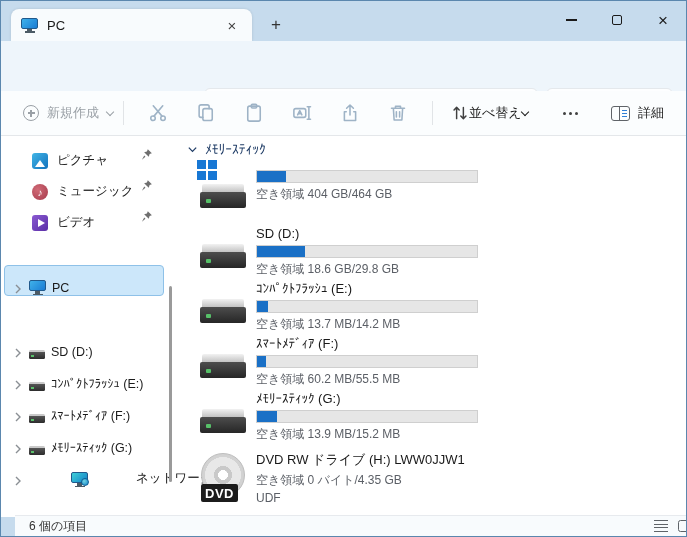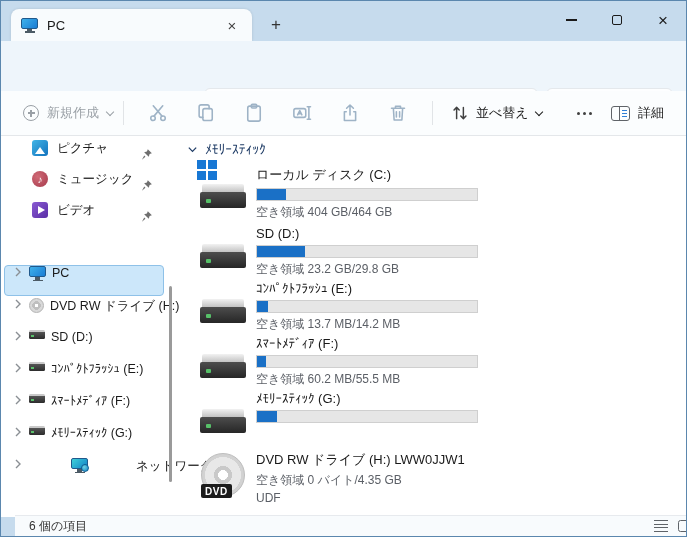--- a/index.html
+++ b/index.html
@@ -65,36 +65,36 @@
   .plus-circle { width:16px; height:16px; border:1.3px solid #9aa0a6; border-radius:50%; position:relative; }
   .plus-circle::before,.plus-circle::after { content:""; position:absolute; background:#9aa0a6; }
   .plus-circle::before { left:3.5px; top:6.4px; width:7px; height:1.3px; }
   .plus-circle::after { left:6.4px; top:3.5px; width:1.3px; height:7px; }
   .chev { width:6px; height:6px; border-right:1.4px solid currentColor; border-bottom:1.4px solid currentColor;
           transform:rotate(45deg); margin-top:-3px; }
   .tb-sep { width:1px; height:24px; background:#e1e4e7; margin:0 10px; }
   .icon-btn { width:38px; height:34px; display:flex; align-items:center; justify-content:center;
               border-radius:4px; margin:0 5px; }
   .icon-btn svg { stroke:#9eb3c6; fill:none; stroke-width:1.25; stroke-linecap:round; stroke-linejoin:round; }
-  .tb-sort { display:flex; align-items:center; gap:7px; color:#1b1b1b; margin:0 8px; }
+  .tb-sort { display:flex; align-items:center; color:#1b1b1b; margin:0 8px; }
   .tb-sort svg { stroke:#404040; fill:none; stroke-width:1.3; stroke-linecap:round; stroke-linejoin:round; }
   .tb-more { width:34px; height:30px; display:flex; align-items:center; justify-content:center; gap:3px; margin-left:18px; }
   .tb-more i { width:3px; height:3px; border-radius:50%; background:#404040; }
   .tb-details { display:flex; align-items:center; gap:8px; margin-left:auto; margin-right:22px; color:#1b1b1b; }
   .details-ico { position:relative; width:19px; height:15px; border:1.3px solid #5f6368; border-radius:3px; }
   .details-ico::before { content:""; position:absolute; left:7px; top:0; bottom:0; width:1.2px; background:#5f6368; }
   .details-ico i { position:absolute; left:10px; height:1.3px; background:#2f7fd6; width:5px; }
   .details-ico i:nth-child(1){ top:3px; } .details-ico i:nth-child(2){ top:6px; } .details-ico i:nth-child(3){ top:9px; }
 
   
   .content { position:absolute; left:0; top:135px; width:100%; height:381px; background:#ffffff; }
 
   
   .sidebar { position:absolute; left:0; top:0; width:174px; height:100%; background:#fff; }
-  .sb-item { position:absolute; left:3px; width:160px; height:31px; display:flex; align-items:flex-start;
+  .sb-item { position:absolute; left:3px; width:160px; height:31px; display:flex; align-items:flex-end;
              border-radius:4px; border:1px solid transparent; }
   .sb-item.selected { background:#cce7fa; border-color:#8ec1e8; }
   .sb-pinned { padding-left:27px; gap:9px; }
   .sb-tree { padding-left:8px; gap:6px; }
   .sb-label { font-size:12.5px; color:#1b1b1b; white-space:nowrap; }
   .pin { position:absolute; right:10px; top:8px; }
   .tree-chevron svg { display:block; stroke:#8a8f94; fill:none; stroke-width:1.4; }
   .sb-scroll { position:absolute; left:168px; top:150px; width:3px; height:196px; background:#9a9a9a; border-radius:2px; }
 
   .sq16 { width:16px; height:16px; border-radius:3px; position:relative; flex:none; }
@@ -136,21 +136,21 @@
   .drive-text { position:absolute; left:57px; top:0; }
   .drive-name { font-size:13px; color:#191919; white-space:nowrap; }
   .cap-bar { margin-top:4px; width:222px; height:13px; background:#e6e6e6; border:1px solid #cfcfcf; }
   .cap-fill { height:100%; background:#1a70c6; }
   .drive-free { margin-top:3px; font-size:12px; color:#5b5f66; white-space:nowrap; }
 
   .dvd-row { position:absolute; left:24px; width:440px; height:56px; }
   .disc { position:absolute; left:2px; top:2px; width:44px; height:44px; border-radius:50%;
           background:radial-gradient(circle,#ffffff 0 16%,#c9c9c9 17% 30%, #e8e8e8 31% 60%, #d2d2d2 61% 100%);
           border:1px solid #bdbdbd; }
-  .dvd-badge { position:absolute; left:-1px; top:30px; background:#1c1c1c; color:#fff; font-size:10px;
+  .dvd-badge { position:absolute; left:-1px; top:30px; background:#1c1c1c; color:#fff; font-size:13px;
                font-weight:bold; padding:1.5px 4px; border-radius:2px; letter-spacing:.5px; }
   .dvd-text { position:absolute; left:57px; top:0; }
   .dvd-line2,.dvd-line3 { font-size:12px; color:#5b5f66; margin-top:2.5px; }
 
   
   .statusbar { position:absolute; left:14px; bottom:0; width:100%; height:21px; background:#f8fbfd;
                border-top:1px solid #e7eaee; display:flex; align-items:center;gap:16px; }
   .status-count { margin-left:14px; font-size:12px; color:#333; }
   .status-icons { margin-left:auto; margin-right:10px; display:flex; gap:10px; align-items:center; }
   .view-list { width:14px; height:12px; display:flex; flex-direction:column; justify-content:space-between; }
@@ -321,29 +321,20 @@
               <path d="M3 2l4 4-4 4"></path>
             </svg>
         </span>
         <span class="monitor">
             <span class="scr"></span>
             <span class="stand"></span>
             <span class="base"></span>
           </span>
         <span class="sb-label">PC</span>
       </div>
-      <div class="sb-item sb-tree" style="top:161px;">
-        <span class="tree-chevron">
-          <svg width="10" height="12" viewBox="0 0 10 12">
-              <path d="M3 2l4 4-4 4"></path>
-            </svg>
-        </span>
-        <span class="mini-disc"></span>
-        <span class="sb-label">DVD RW ドライブ (H:)</span>
-      </div>
       <div class="sb-item sb-tree" style="top:193px;">
         <span class="tree-chevron">
           <svg width="10" height="12" viewBox="0 0 10 12">
               <path d="M3 2l4 4-4 4"></path>
             </svg>
         </span>
         <span class="mini-drive"></span>
         <span class="sb-label">SD (D:)</span>
       </div>
       <div class="sb-item sb-tree" style="top:225px;">
@@ -405,40 +396,39 @@
               <i></i>
               <i></i>
               <i></i>
               <i></i>
             </span>
           <span class="hdd-top"></span>
             <span class="hdd-body"></span>
             <span class="hdd-led"></span>
         </div>
         <div class="drive-text">
-          <div class="drive-name">ローカル ディスク (C:)</div>
           <div class="cap-bar">
               <div class="cap-fill" style="width: 13%;"></div>
             </div>
           <div class="drive-free">空き領域 404 GB/464 GB</div>
         </div>
       </div>
 
       <div class="drive-row" style="top:90px;">
         <div class="drive-icon">
           <span class="hdd-top"></span>
             <span class="hdd-body"></span>
             <span class="hdd-led"></span>
         </div>
         <div class="drive-text">
           <div class="drive-name">SD (D:)</div>
           <div class="cap-bar">
               <div class="cap-fill" style="width: 22%;"></div>
             </div>
-          <div class="drive-free">空き領域 23.2 GB/29.8 GB</div>
+          <div class="drive-free">空き領域 18.6 GB/29.8 GB</div>
         </div>
       </div>
 
       <div class="drive-row" style="top:145px;">
         <div class="drive-icon">
           <span class="hdd-top"></span>
             <span class="hdd-body"></span>
             <span class="hdd-led"></span>
         </div>
         <div class="drive-text">
@@ -469,20 +459,21 @@
         <div class="drive-icon">
           <span class="hdd-top"></span>
             <span class="hdd-body"></span>
             <span class="hdd-led"></span>
         </div>
         <div class="drive-text">
           <div class="drive-name">ﾒﾓﾘｰｽﾃｨｯｸ (G:)</div>
           <div class="cap-bar">
               <div class="cap-fill" style="width: 9%;"></div>
             </div>
+          <div class="drive-free">空き領域 13.9 MB/15.2 MB</div>
         </div>
       </div>
 
       <div class="dvd-row" style="top:315px;">
         <div class="disc">
           <span class="dvd-badge">DVD</span>
         </div>
         <div class="dvd-text">
           <div class="drive-name">DVD RW ドライブ (H:) LWW0JJW1</div>
           <div class="dvd-line2">空き領域 0 バイト/4.35 GB</div>

